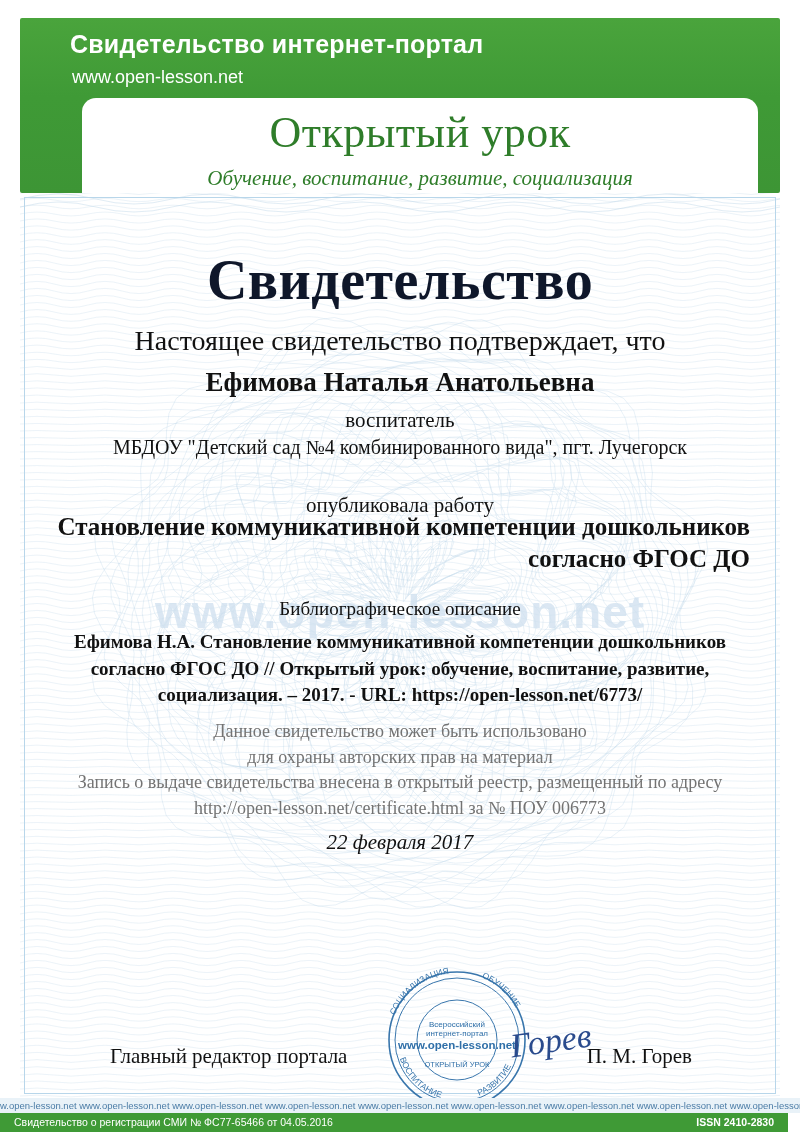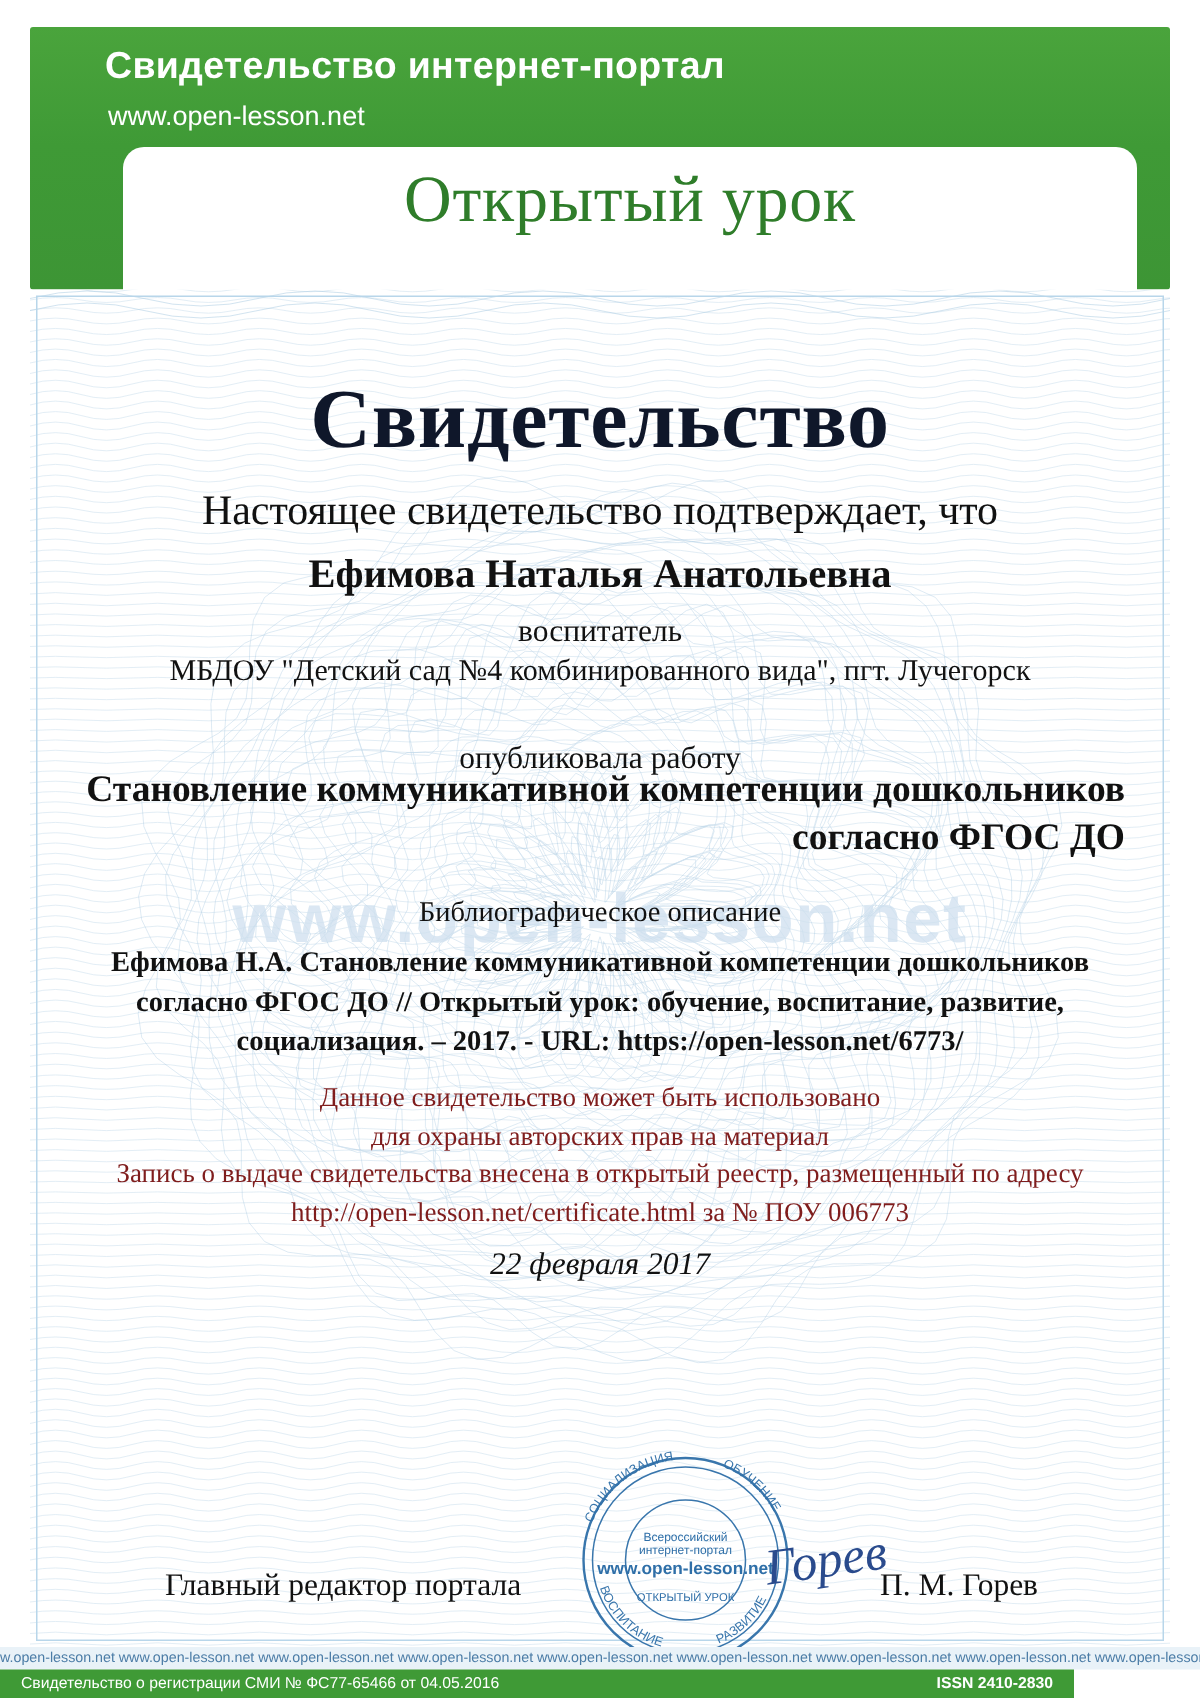--- a/index.html
+++ b/index.html
@@ -145,21 +145,21 @@
     position: absolute; left: 0; right: 0; top: 405px;
     text-align: center; font-size: 19px; color: #111;
   }
   .c-bib {
     position: absolute; left: 22px; right: 22px; top: 436px;
     text-align: center; font-size: 19px; font-weight: bold; color: #111;
     line-height: 1.4;
   }
   .c-note {
     position: absolute; left: 20px; right: 20px; top: 526px;
-    text-align: center; font-size: 18px; color: #7f1d1d; line-height: 1.42;
+    text-align: center; font-size: 18px; color: #737373; line-height: 1.42;
   }
   .c-date {
     position: absolute; left: 0; right: 0; top: 637px;
     text-align: center; font-size: 21px; font-style: italic; color: #111;
   }
 
   
   .sign-row { position: absolute; left: 0; right: 0; top: 845px; height: 40px; }
   .sign-left {
     position: absolute; left: 90px; top: 6px;
@@ -190,21 +190,21 @@
     overflow: hidden;
     color: #4b7ca6;
     font-family: "Liberation Sans", sans-serif;
     font-size: 9.5px;
     line-height: 15px;
     white-space: nowrap;
   }
   .footer-bar {
     position: absolute;
     left: 0; top: 1113px;
-    width: 716px; height: 19px;
+    width: 788px; height: 19px;
     background: #3f9a36;
     color: #ffffff;
     font-family: "Liberation Sans", sans-serif;
     font-size: 10.5px;
   }
   .footer-bar .reg {
     position: absolute; left: 14px; top: 3px;
   }
   .footer-bar .issn {
     position: absolute; right: 14px; top: 3px; font-weight: bold;
@@ -218,20 +218,21 @@
 </head>
 <body>
 
 <div id="page">
 
   <div class="header-band">
     <div class="portal-title">Свидетельство интернет-портал</div>
     <div class="portal-url">www.open-lesson.net</div>
     <div class="white-plate">
       <div class="lesson-title">Открытый урок</div>
+      <div class="lesson-subtitle">Обучение, воспитание, развитие, социализация</div>
     </div>
   </div>
 
   <div class="body-area">
 
     <svg class="guilloche" viewBox="0 0 760 905" preserveAspectRatio="none">
       <defs>
         <pattern id="wave" width="760" height="905" patternUnits="userSpaceOnUse">
           <g stroke="#8fb9d8" fill="none" stroke-width="0.5" opacity="0.75">
 

